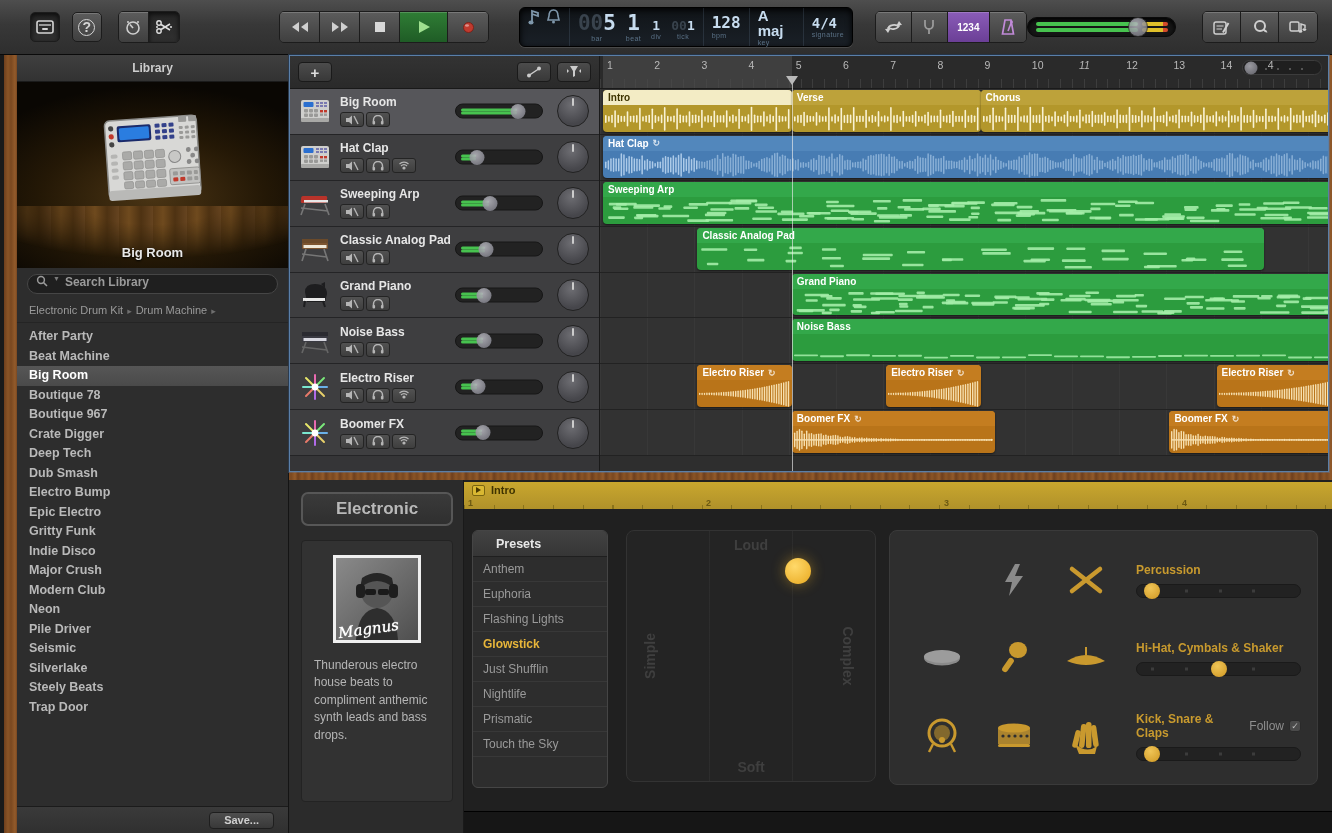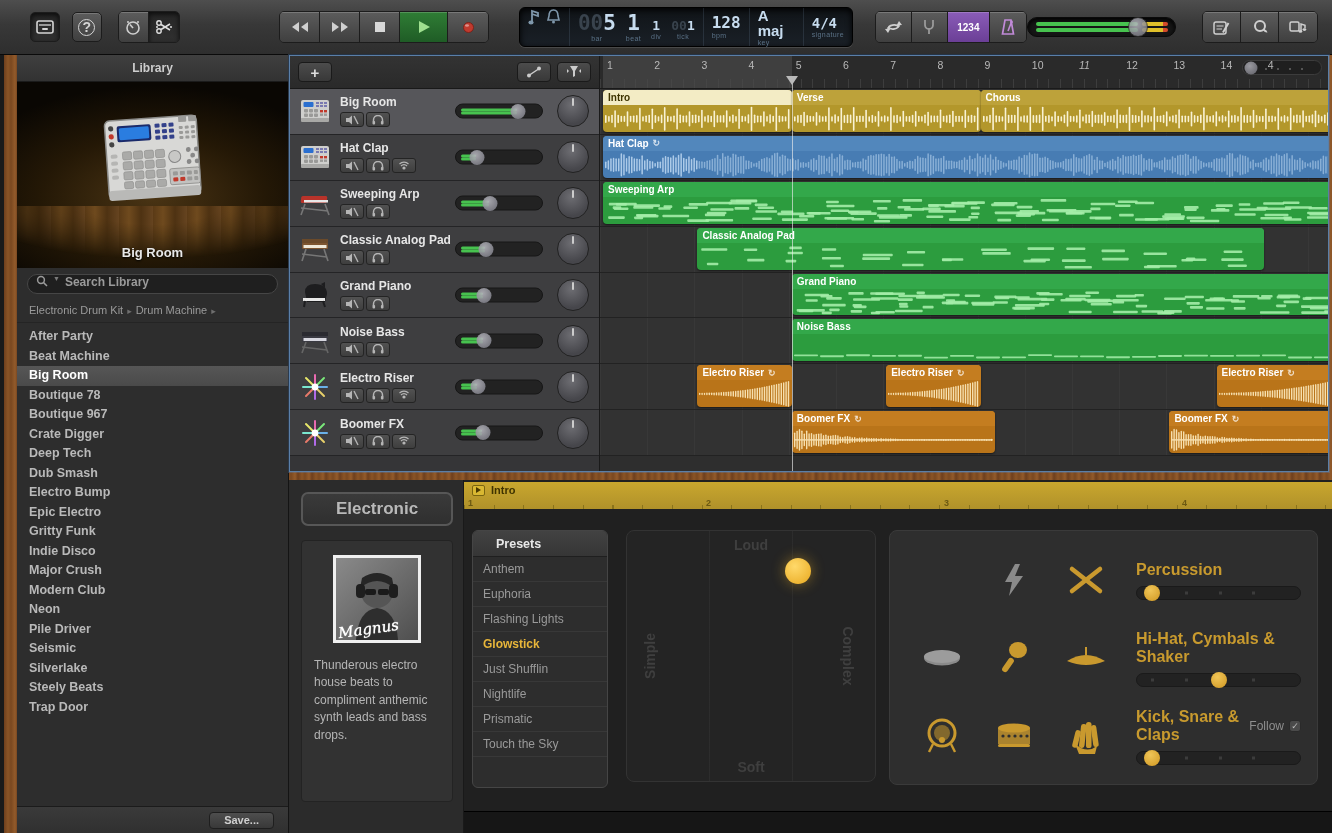--- a/index.html
+++ b/index.html
@@ -171,21 +171,21 @@
   .xy-puck { position:absolute; width:26px; height:26px; border-radius:50%;
              background:radial-gradient(circle at 38% 32%, #ffd96a, #e8a81f);
              box-shadow:0 0 14px rgba(240,180,40,.45); transform:translate(-50%,-50%); }
   .drum-panel { position:absolute; left:425px; top:50px; right:18px; height:255px; background:#2e2e2e;
                 border:1px solid #3a3a3a; border-radius:8px; padding:10px 16px; }
   .drum-row { display:flex; align-items:center; height:78px; }
   .drum-icons { width:230px; display:flex; align-items:center; }
   .drum-icons .dcell { width:72px; display:flex; justify-content:center; }
   .drum-ctrl { flex:1; }
   .drum-label-row { display:flex; align-items:center; justify-content:space-between; margin-bottom:7px; }
-  .drum-label { color:#c89a2e; font-size:16px; font-weight:bold; }
+  .drum-label { color:#c89a2e; font-size:12px; font-weight:bold; }
   .follow-wrap { display:flex; align-items:center; gap:5px; color:#8f8f8f; font-size:12px; }
   .follow-box { width:12px; height:12px; border-radius:3px; background:#4a4a4a; border:1px solid #2a2a2a;
                 color:#bbb; font-size:9px; line-height:11px; text-align:center; }
   .drum-slider { position:relative; height:14px; border-radius:7px; background:#222; border:1px solid #1a1a1a; }
   .ds-ticks { position:absolute; left:14px; right:14px; top:50%; height:3px; transform:translateY(-50%);
               background:repeating-linear-gradient(90deg,#3c3c3c 0 3px, transparent 3px 25%); }
   .ds-knob { position:absolute; top:50%; width:16px; height:16px; border-radius:50%;
              background:radial-gradient(circle at 40% 32%, #f0c557, #cf9722); transform:translate(-50%,-50%); }
   .bottom-strip { position:absolute; left:0; bottom:0; right:0; height:22px; background:#161616; border-top:1px solid #000; }
 </style>

